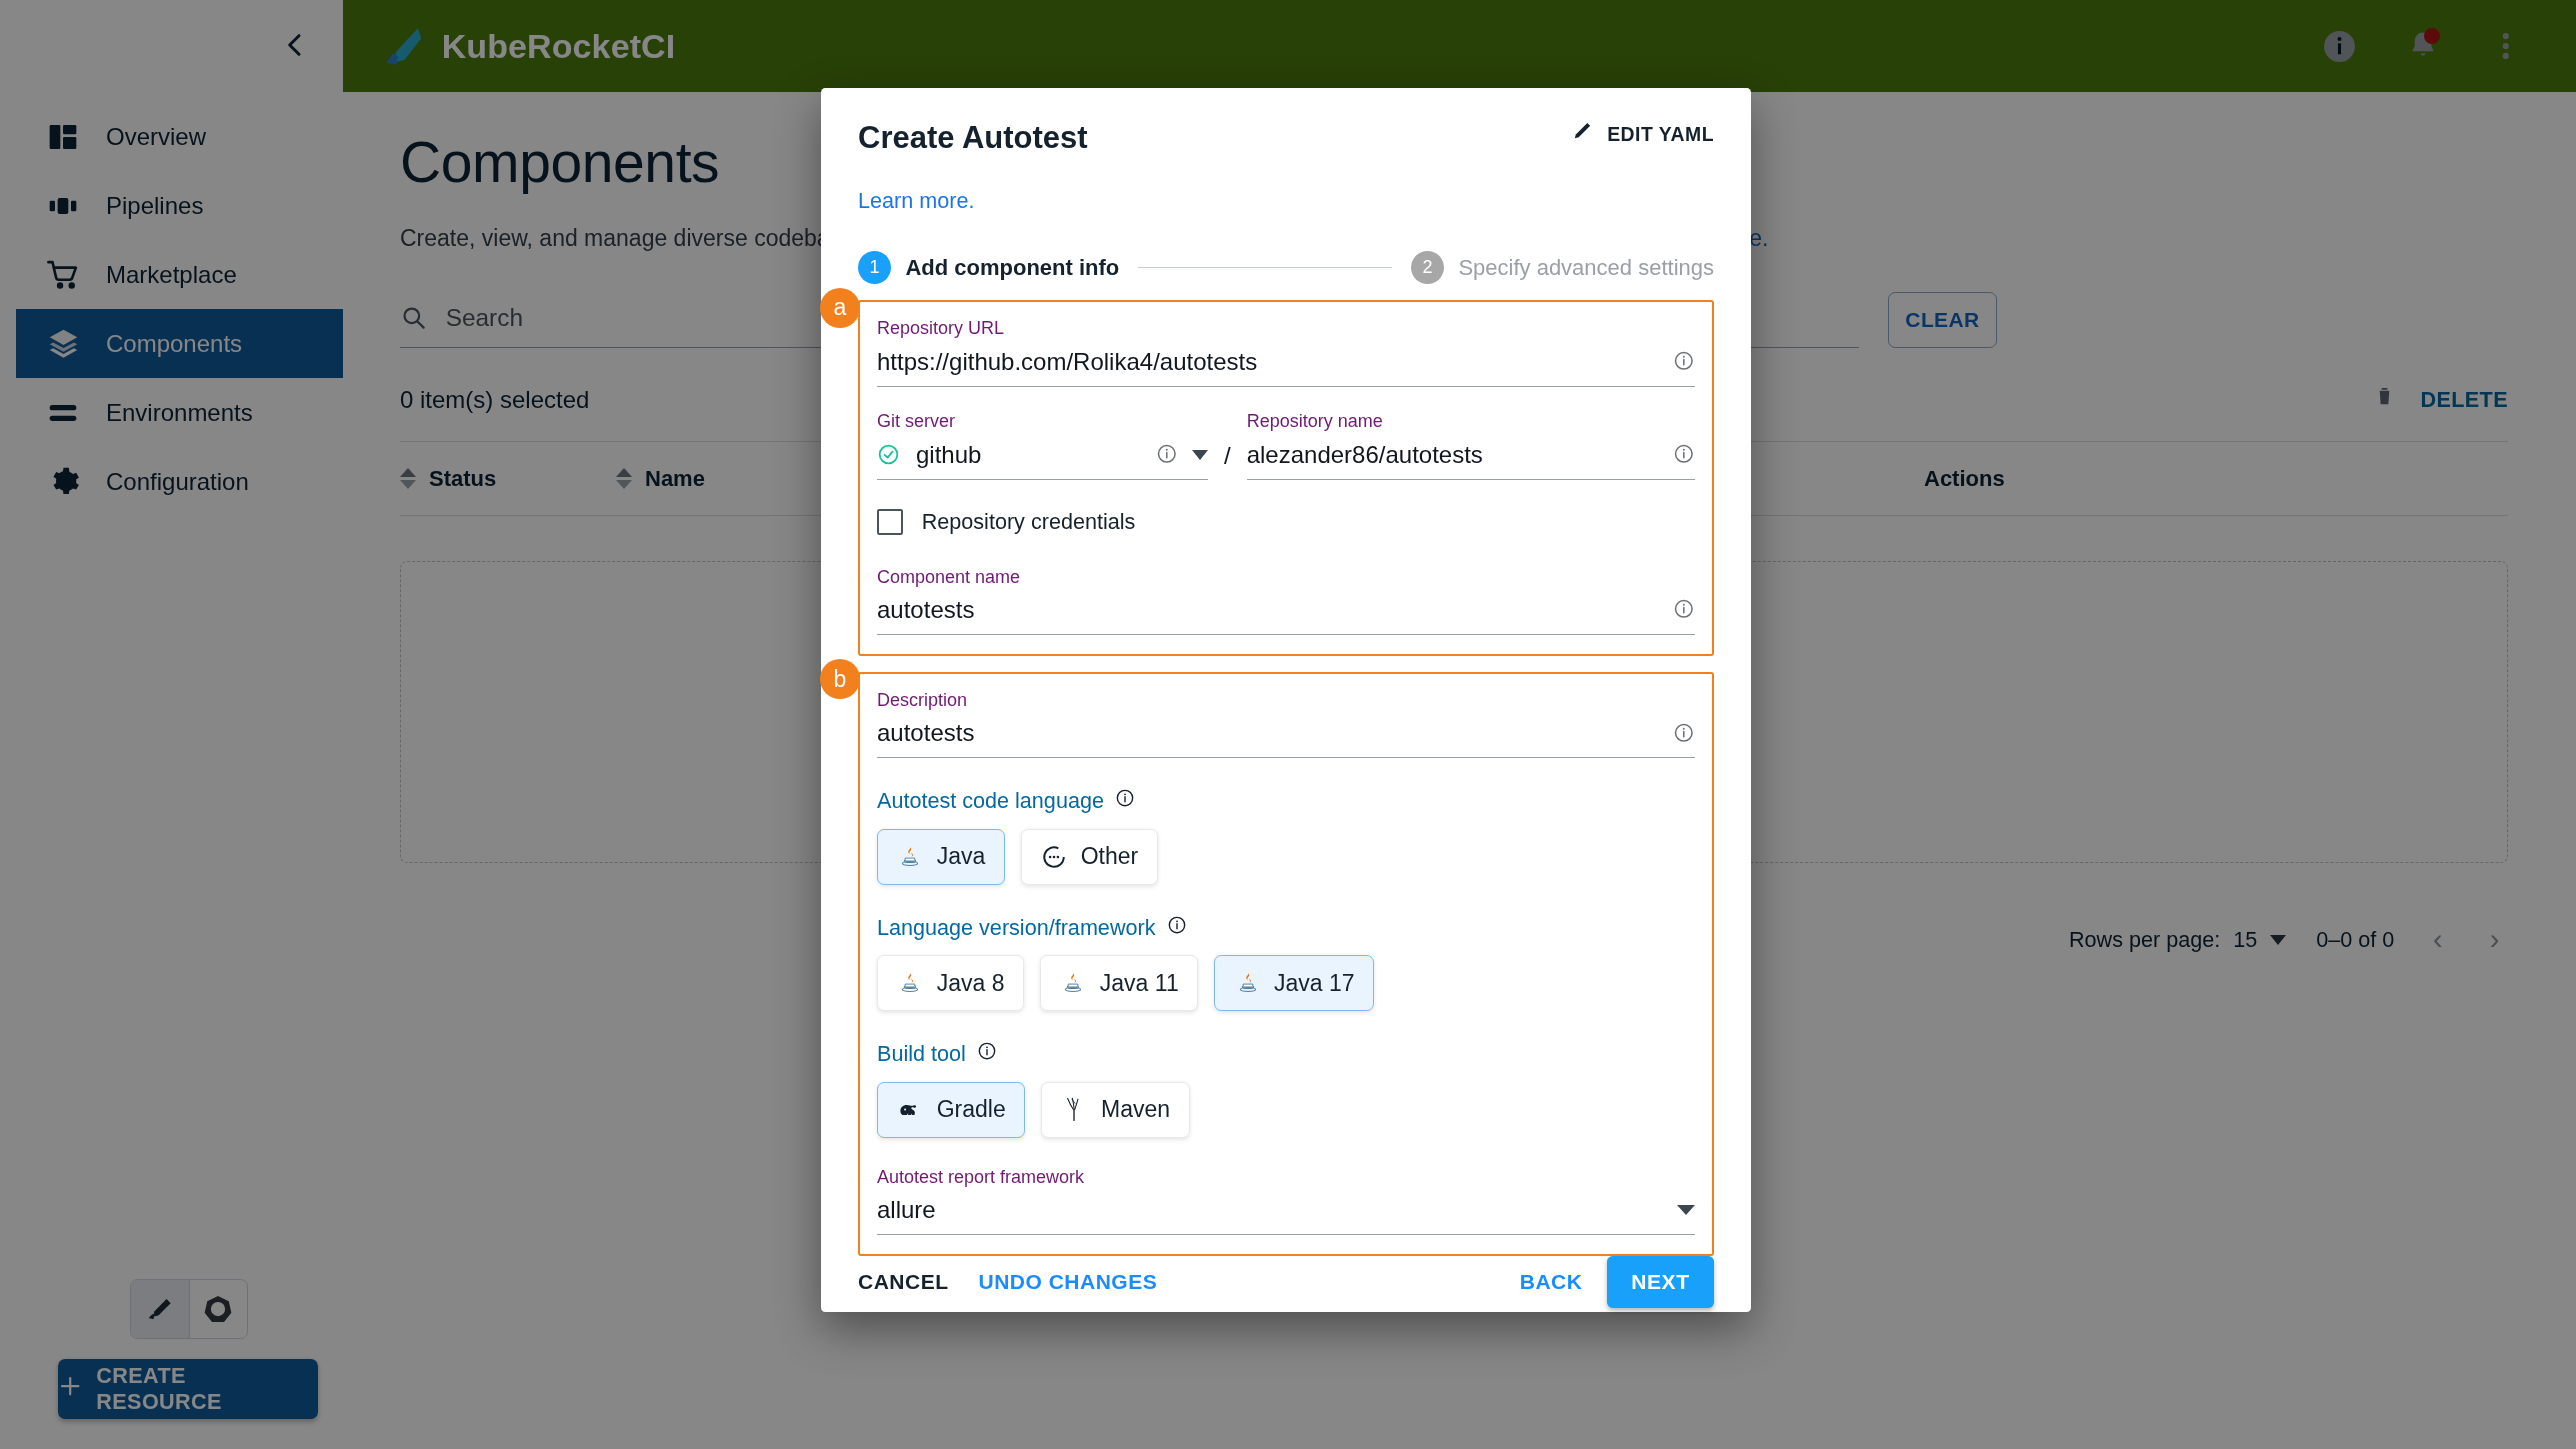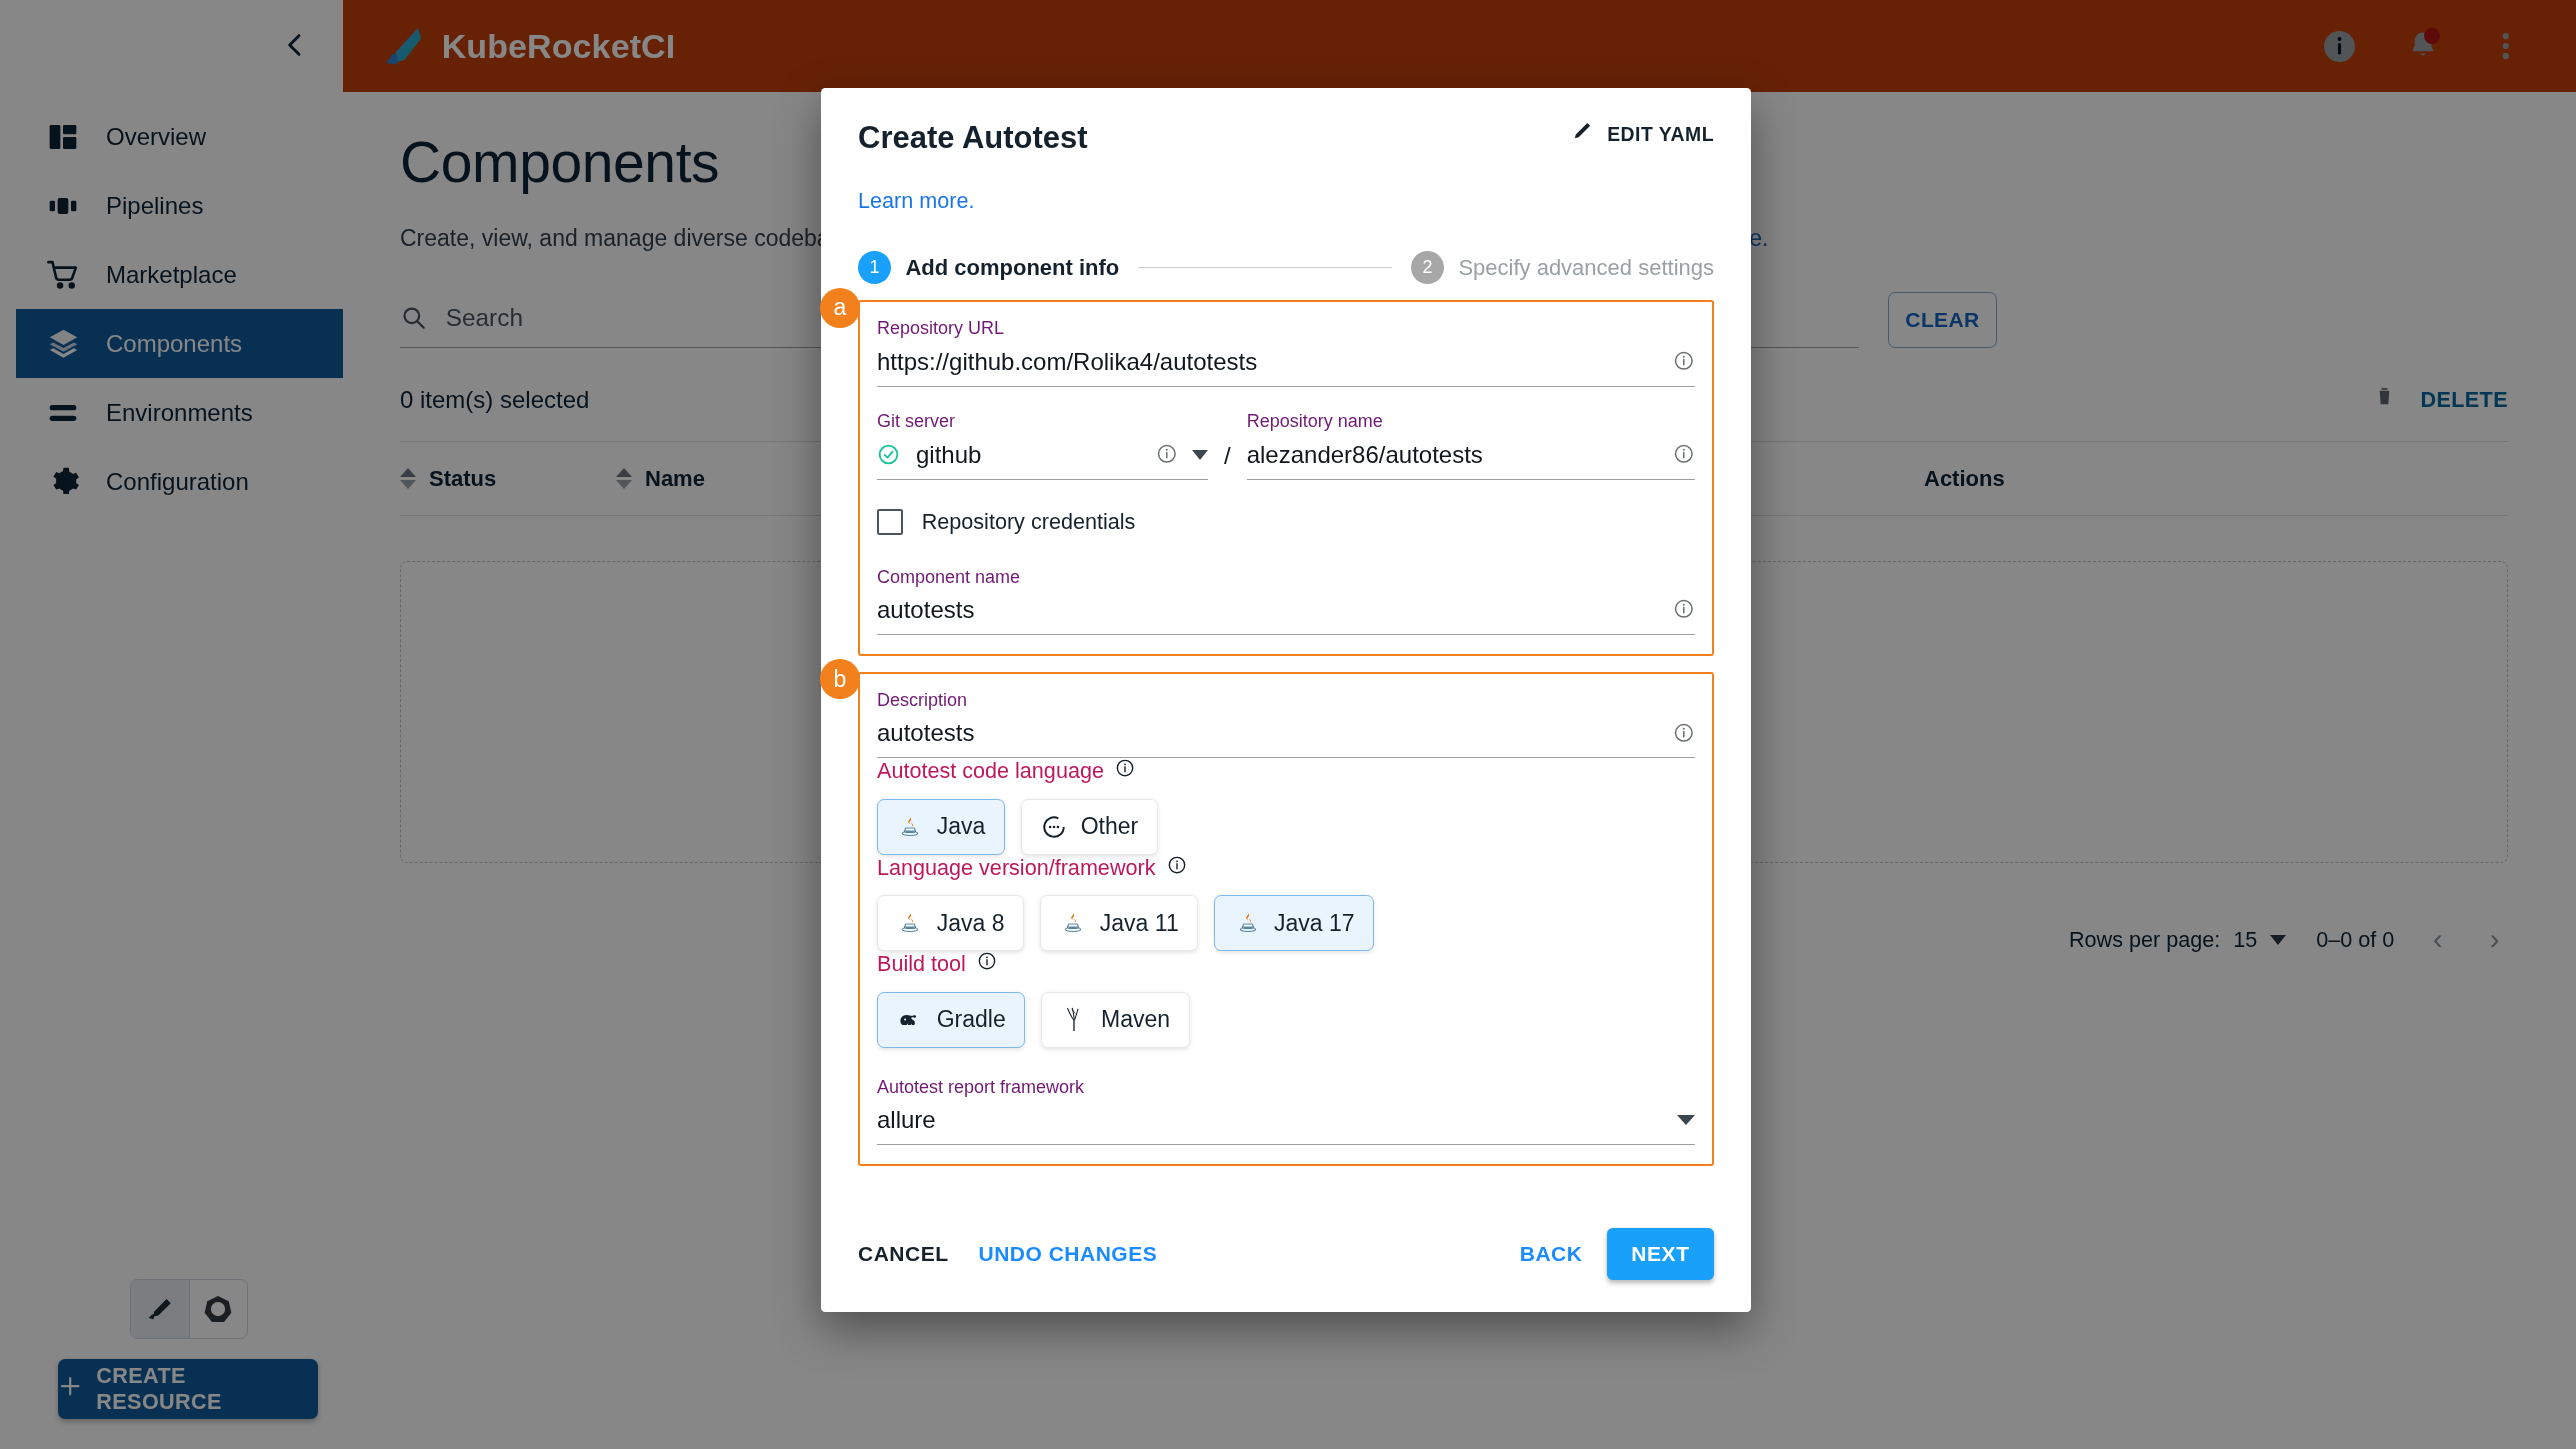--- a/index.html
+++ b/index.html
@@ -15,21 +15,21 @@
   #app-bg { position: absolute; inset: 0; }
   #dim-overlay {
     position: absolute; inset: 0;
     background: rgba(0,0,0,0.47);
     z-index: 50;
   }
 
   
   .topbar {
     position: absolute; left: 343px; top: 0; width: 2233px; height: 92px;
-    background: #c2410c; display: flex; align-items: center;
+    background: #4d7c0f; display: flex; align-items: center;
   }
   .brand { display: flex; align-items: center; gap: 18.7px; margin-left: 40px; }
   .brand-logo { width: 40px; height: 43px; display:block; }
   .brand-name { color: #ffffff; font-size: 34px; font-weight: 700; letter-spacing: 0.1px; }
   .topbar-right { margin-left: auto; display: flex; align-items: center; gap: 46px; margin-right: 52px; }
   .tb-icon { width: 37px; height: 37px; position: relative; display:flex; align-items:center; justify-content:center; }
   .tb-icon svg { display:block; }
   .bell-dot {
     position: absolute; right: 1.4px; top: 0px; width: 16px; height: 16px;
     border-radius: 50%; background: #b01313;
@@ -168,21 +168,21 @@
   .git-ok { margin-right: 16px; display:flex; align-items:center; }
   .caret-dd { width:0;height:0;border-left:8.6px solid transparent;border-right:8.6px solid transparent;border-top:10px solid #3c464f; margin-left: 14.4px; }
 
   .checkrow { display:flex; align-items:center; gap: 18.7px; margin-top: 29px; }
   .checkbox { width: 26px; height: 26px; border: 2.2px solid #4a5season; }
   .checkbox { border: 2.2px solid #4a545e; border-radius: 2.2px; }
   .checkrow span { font-size: 21.6px; color:#15222e; }
 
   .mt-lg { margin-top: 32px; }
 
-  .group-label { display:flex; align-items:center; gap: 11.5px; font-size: 21.6px; color:#be185d; }
+  .group-label { display:flex; align-items:center; gap: 11.5px; font-size: 21.6px; color:#0369a1; margin-top: 30px; }
   .chips { display:flex; gap: 16px; margin-top: 14.4px; }
   .chip {
     display:flex; align-items:center; gap: 13px;
     height: 56px; padding: 0 18.7px;
     background:#ffffff; border:0.7px solid #e6e9ec; border-radius: 7.2px;
     box-shadow: 0 1.4px 4.3px rgba(0,0,0,.10);
     font-size: 23px; color:#15222e;
   }
   .chip.sel { background:#eaf4fe; border:1.4px solid #7cb7ef; }
   .chip .ci { width: 27px; height: 27px; display:flex; align-items:center; justify-content:center; }

